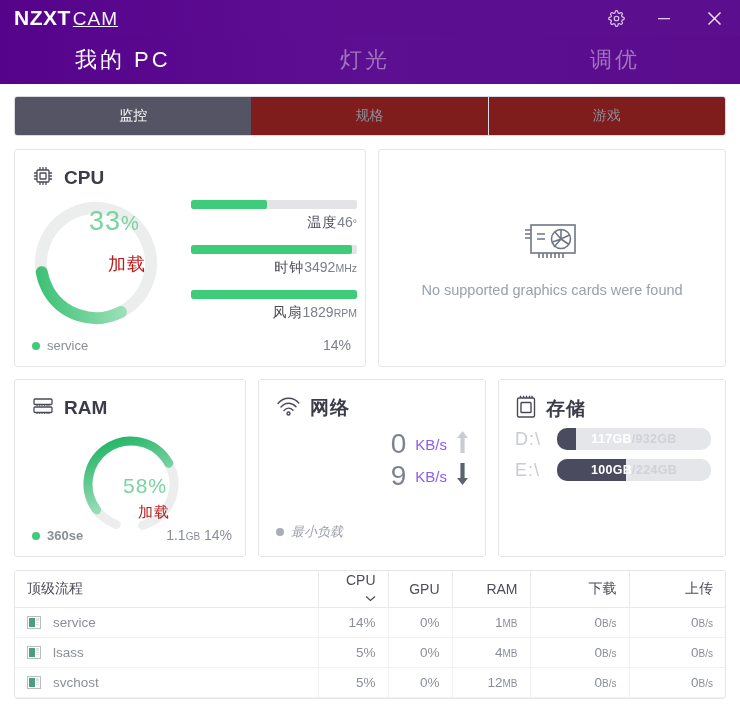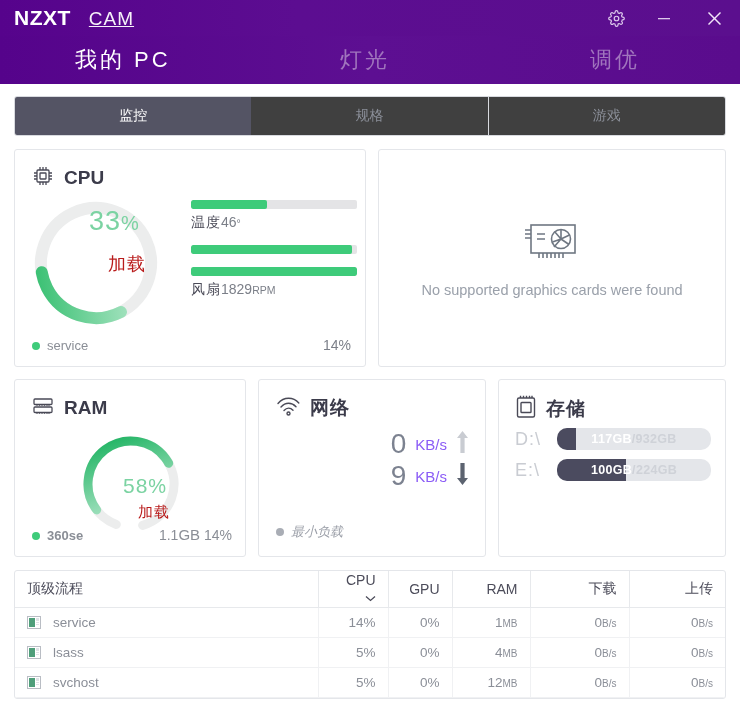--- a/index.html
+++ b/index.html
@@ -10,21 +10,21 @@
     overflow: hidden;
   }
 
   
   .titlebar {
     position: relative;
     height: 36px;
     background: linear-gradient(90deg, #56038c 0%, #5c0d91 40%, #5b0f8e 100%);
     display: flex; align-items: center;
   }
-  .logo { margin-left: 14px; display: flex; align-items: baseline; color: #fff; gap: 16px; }
+  .logo { margin-left: 14px; display: flex; align-items: baseline; color: #fff; }
   .logo .bold { font-size: 21px; font-weight: bold; letter-spacing: .5px; }
   .logo .light { font-size: 19px; font-weight: 300; letter-spacing: 1px; margin-left: 2px; opacity: .95; text-decoration: underline; }
   .win-ctrls { margin-left: auto; display: flex; align-items: center; height: 100%; }
   .win-btn {
     width: 48px; height: 36px; display: flex; align-items: center; justify-content: center;
     color: #e3d3ef; cursor: pointer;
   }
   .win-btn svg { display: block; }
   .win-btn.close { width: 52px; }
 
@@ -60,21 +60,21 @@
     overflow: hidden;
     background: #fff;
   }
   .tab {
     flex: 1;
     display: flex; align-items: center; justify-content: center;
     font-size: 14px;
     color: #8b8f99;
     border-right: 1px solid #d8dadf;
     cursor: pointer;
-    background: #404040;
+    background: #7f1d1d;
   }
   .tab:last-child { border-right: none; }
   .tab.active { background: #545464; color: #ffffff; border-right: none; }
 
   
   .card {
     border: 1px solid #e4e6ea;
     border-radius: 3px;
     background: #fff;
     position: relative;
@@ -109,38 +109,38 @@
   
   .cpu-left { position: absolute; left: 10px; top: 42px; }
   .cpu-pct { left: 74px; top: 56px; }
   .cpu-sub { left: 93px; top: 102px; }
 
   
   .cpu-stats { position: absolute; left: 176px; top: 50px; width: 166px; }
   .stat { margin-bottom: 13px; }
   .bar-bg { height: 9px; background: #e4e4e6; border-radius: 2px; overflow: hidden; }
   .bar-fill { height: 100%; background: #3ecb7a; border-radius: 2px; }
-  .stat-row { display: flex; justify-content: flex-start; align-items: baseline; margin-top: 5px; }
+  .stat-row { display: flex; justify-content: flex-end; align-items: baseline; margin-top: 5px; }
   .stat-name { font-size: 14px; color: #4a4a57; letter-spacing: 1px; }
   .stat-val { font-size: 14px; color: #7b7f88; }
   .stat-val .u { font-size: 10.5px; }
 
   .legend { position: absolute; display: flex; align-items: center; gap: 7px; font-size: 13px; color: #8a8e96; }
   .dot { width: 8px; height: 8px; border-radius: 50%; background: #3ecb7a; display: inline-block; }
   .dot.gray { background: #a9adb5; }
   .cpu-legend { left: 17px; bottom: 13px; }
   .cpu-legend-val { position: absolute; right: 14px; bottom: 13px; font-size: 14px; color: #7b7f88; }
 
   
   .ram-donut { position: absolute; left: 60px; top: 48px; }
   .ram-pct { left: 108px; top: 94px; font-size: 21px; }
   .ram-sub { left: 123px; top: 123px; font-size: 15px; }
   .ram-legend { left: 17px; bottom: 13px; font-weight: bold; }
   .ram-vals { position: absolute; right: 13px; bottom: 13px; font-size: 14px; color: #8a8e96; }
-  .ram-vals .u { font-size: 15px; }
+  .ram-vals .u { font-size: 10px; }
 
   
   .net-speeds { position: absolute; right: 16px; top: 48px; text-align: right; }
   .speed { display: flex; align-items: center; justify-content: flex-end; gap: 9px; }
   .speed .num { font-size: 28px; color: #7c8290; font-weight: 300; }
   .speed .unit { font-size: 15px; color: #8b5cf6; }
   .net-legend { left: 17px; bottom: 15px; font-style: italic; color: #9b9fa8; }
 
   
   .sto-rows { position: absolute; left: 16px; top: 48px; right: 14px; }
@@ -268,20 +268,24 @@
             </div>
           <div class="stat-row">
             <span class="stat-name">温度</span>
             <span class="stat-val"><span>46</span><span class="u">°</span></span>
           </div>
         </div>
         <div class="stat">
           <div class="bar-bg">
               <div class="bar-fill" id="cpu-bar-1" style="width: 97%;"></div>
             </div>
+          <div class="stat-row">
+            <span class="stat-name">时钟</span>
+            <span class="stat-val"><span>3492</span><span class="u">MHz</span></span>
+          </div>
         </div>
         <div class="stat">
           <div class="bar-bg">
               <div class="bar-fill" id="cpu-bar-2" style="width: 100%;"></div>
             </div>
           <div class="stat-row">
             <span class="stat-name">风扇</span>
             <span class="stat-val"><span>1829</span><span class="u">RPM</span></span>
           </div>
         </div>

